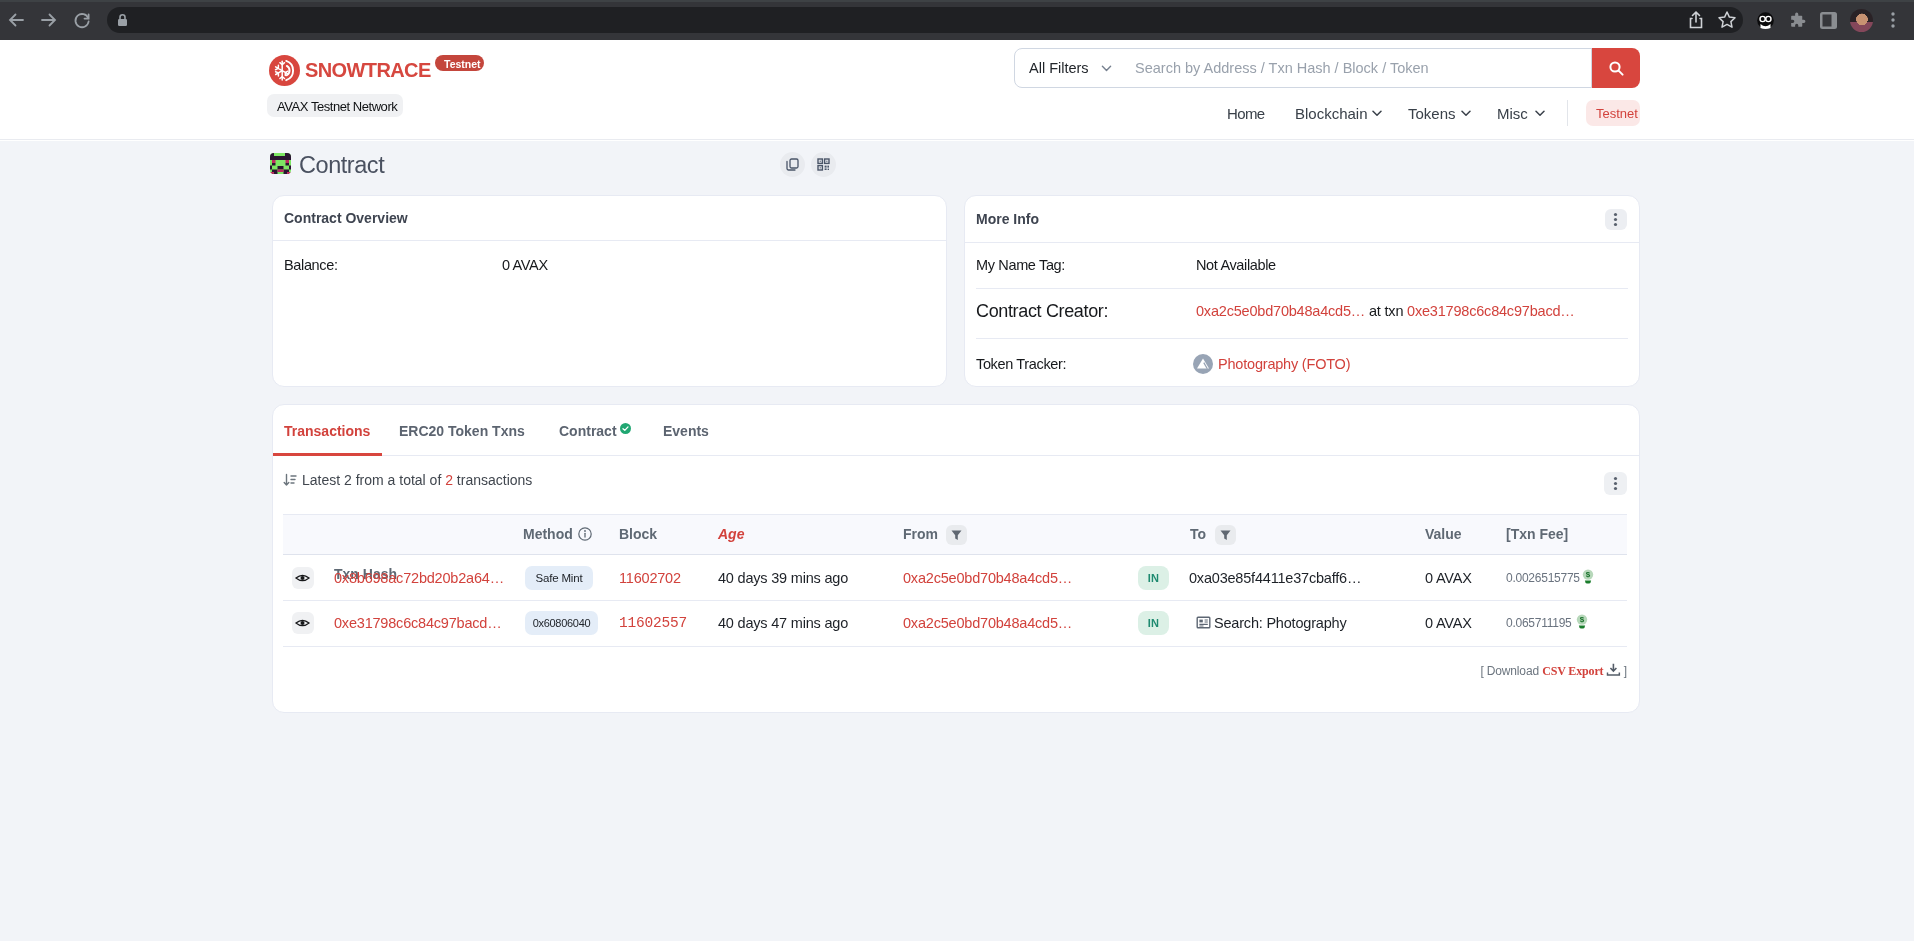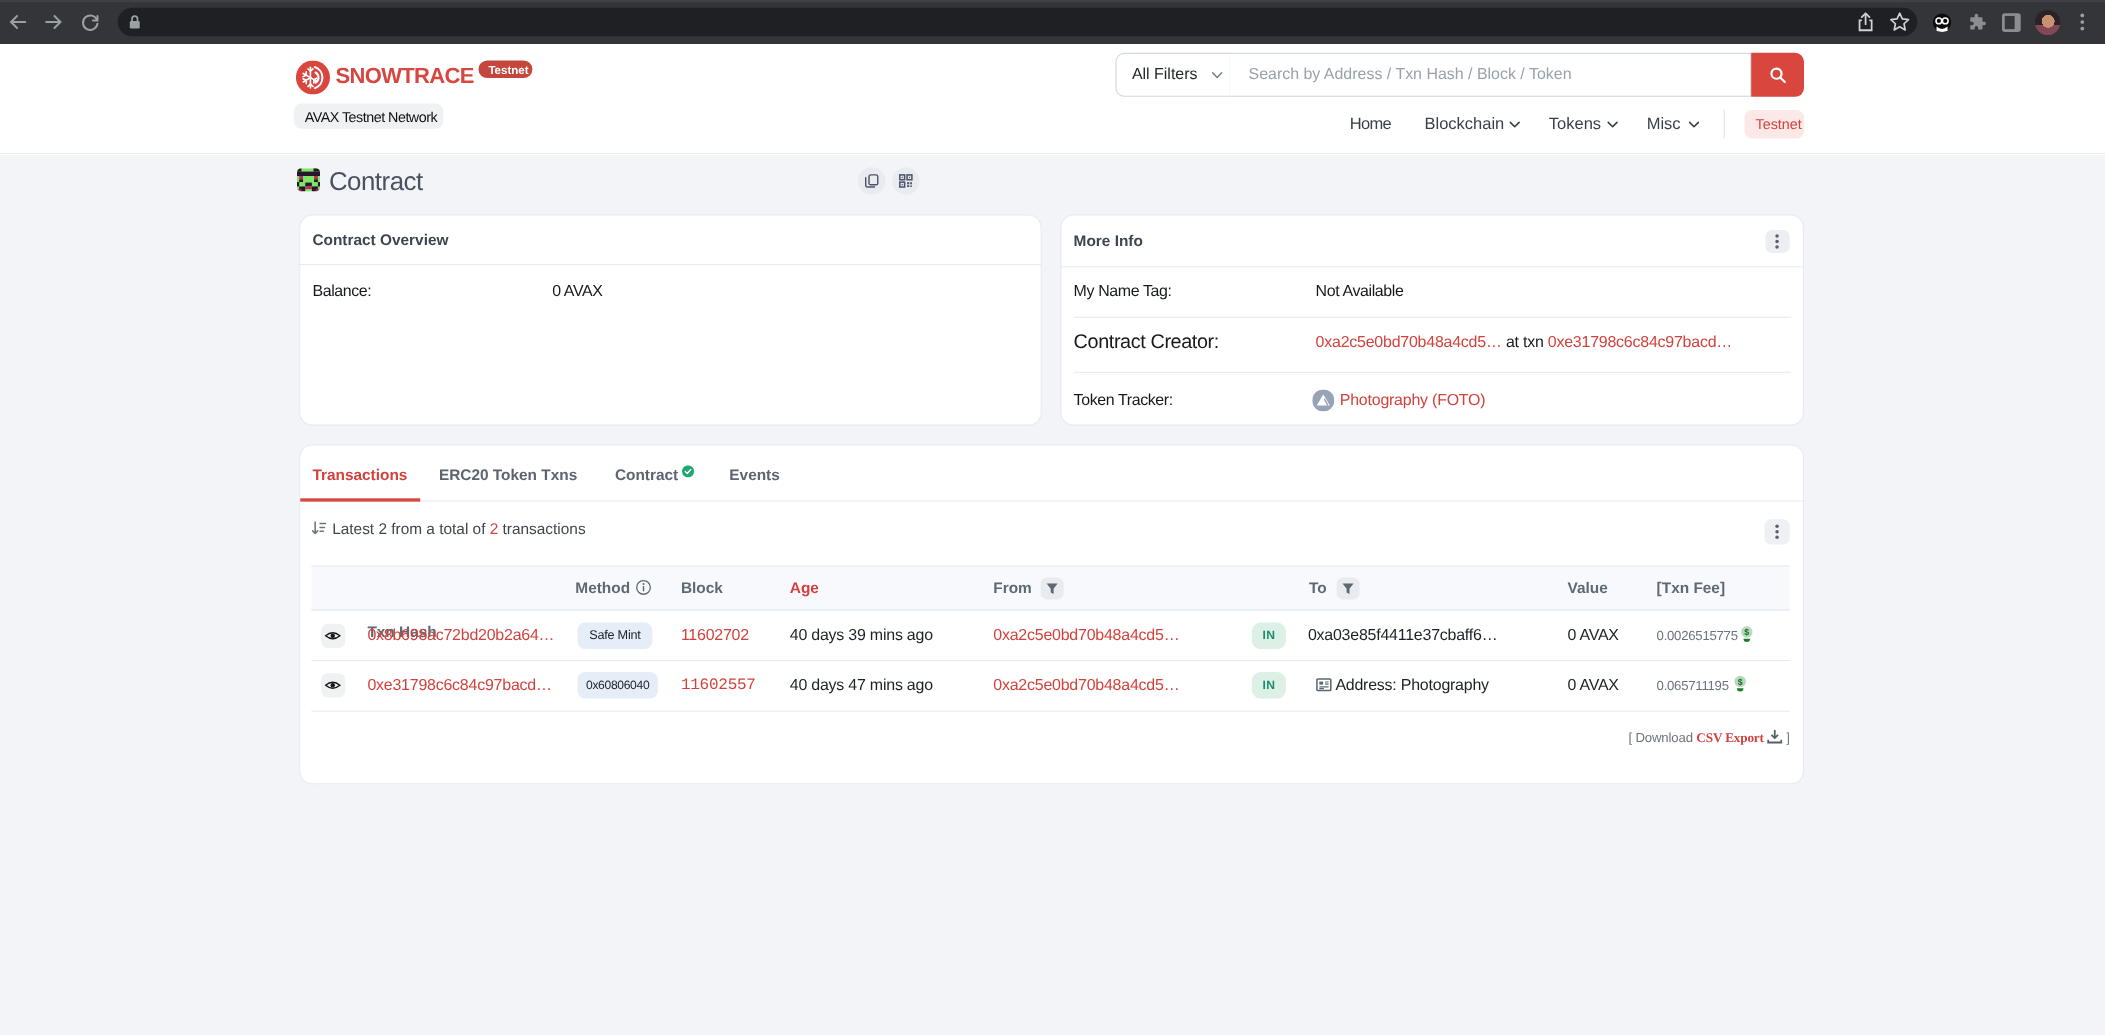--- a/index.html
+++ b/index.html
@@ -226,21 +226,21 @@
 
   <div class="abs" style="left:283px;top:514px;width:1344px;height:41px;background:#f8f9fd;border-top:1px solid #e7eaf3;border-bottom:1px solid #dfe3ed;"></div>
   <div class="t" style="left:334px;top:534px;font-size:14px;font-weight:bold;color:#5f6974;margin-top:40px;">Txn Hash</div>
   <div class="t" style="left:523px;top:534px;font-size:14px;font-weight:bold;color:#5f6974;">Method</div>
   <svg class="abs" style="left:578px;top:527px;" width="14" height="14" viewBox="0 0 14 14">
     <circle cx="7" cy="7" r="6.2" stroke="#5f6974" stroke-width="1.2" fill="none"></circle>
     <path d="M7 6.3 V 10" stroke="#5f6974" stroke-width="1.3" stroke-linecap="round"></path>
     <circle cx="7" cy="4" r="0.9" fill="#5f6974"></circle>
   </svg>
   <div class="t" style="left:619px;top:534px;font-size:14px;font-weight:bold;color:#5f6974;">Block</div>
-  <div class="t" style="left:718px;top:534px;font-size:14px;font-weight:bold;color:#d2423c;">Age</div>
+  <div class="t" style="left:718px;top:534px;font-size:14px;font-weight:bold;color:#d2423c;font-style:italic;">Age</div>
   <div class="t" style="left:903px;top:534px;font-size:14px;font-weight:bold;color:#5f6974;">From</div>
   <div class="abs" style="left:946px;top:525px;width:21px;height:20px;border-radius:6px;background:#e9ebee;"></div>
   <svg class="abs" style="left:951px;top:530px;" width="11" height="11" viewBox="0 0 11 11">
     <path d="M0.5 0.5 H10.5 L6.8 5.2 V10 L4.2 8.6 V5.2 Z" fill="#5f6771"></path>
   </svg>
   <div class="t" style="left:1190px;top:534px;font-size:14px;font-weight:bold;color:#5f6974;">To</div>
   <div class="abs" style="left:1215px;top:525px;width:21px;height:20px;border-radius:6px;background:#e9ebee;"></div>
   <svg class="abs" style="left:1220px;top:530px;" width="11" height="11" viewBox="0 0 11 11">
     <path d="M0.5 0.5 H10.5 L6.8 5.2 V10 L4.2 8.6 V5.2 Z" fill="#5f6771"></path>
   </svg>
@@ -281,21 +281,21 @@
   <div class="t" style="left:619px;top:623px;font-size:14.5px;color:#d2423c;letter-spacing:-0.2px;font-family:Liberation Mono, monospace;">11602557</div>
   <div class="t" style="left:718px;top:623px;font-size:14.5px;color:#1d2127;letter-spacing:-0.2px;">40 days 47 mins ago</div>
   <div class="t" style="left:903px;top:623px;font-size:14.5px;color:#d2423c;letter-spacing:-0.2px;">0xa2c5e0bd70b48a4cd5…</div>
   <div class="abs" style="left:1138px;top:611px;width:31px;height:24px;border-radius:8px;background:#dcf0e6;"></div>
   <div class="t" style="left:1153.5px;top:623px;font-size:11px;font-weight:bold;color:#1e8a70;transform:translate(-50%,-50%);letter-spacing:0.3px;">IN</div>
   <svg class="abs" style="left:1196px;top:616px;" width="15" height="13" viewBox="0 0 15 13">
     <rect x="1.2" y="1.2" width="12.6" height="10.6" rx="0.8" stroke="#5d6673" stroke-width="1.4" fill="none"></rect>
     <rect x="3.4" y="3.6" width="3.4" height="2.8" fill="#5d6673"></rect>
     <path d="M8.6 4 H11.8 M8.6 6 H11.8 M3.4 8.4 H11.8 M3.4 10 H7.5" stroke="#5d6673" stroke-width="1.1"></path>
   </svg>
-  <div class="t" style="left:1214px;top:623px;font-size:14.5px;color:#1d2127;letter-spacing:-0.2px;">Address: Photography</div>
+  <div class="t" style="left:1214px;top:623px;font-size:14.5px;color:#1d2127;letter-spacing:-0.2px;">Search: Photography</div>
   <div class="t" style="left:1425px;top:623px;font-size:14.5px;color:#1d2127;letter-spacing:-0.2px;">0 AVAX</div>
   <div class="t" style="left:1506px;top:623px;font-size:12px;color:#6a737f;letter-spacing:-0.25px;">0.065711195</div>
   <svg class="abs" style="left:1576px;top:614px;" width="12" height="16" viewBox="0 0 12 16">
     <circle cx="6" cy="5.6" r="5.2" fill="#b7d8ba"></circle>
     <text x="6" y="8.4" font-size="8" font-weight="bold" fill="#17702a" text-anchor="middle" font-family="Liberation Sans">$</text>
     <path d="M2.9 11.6 H9.1 L8.4 14 Q6 15.2 3.6 14 Z" fill="#1b7d2c"></path>
   </svg>
   <div class="abs" style="left:283px;top:646px;width:1344px;height:1px;background:#e7eaf3;"></div>
 
   <div class="t" style="left:1627px;top:671px;font-size:12px;color:#6c757f;letter-spacing:-0.15px;transform:translate(-100%,-50%);">[ Download <span style="font-weight:bold;color:#d2423c;font-family:Liberation Serif, serif;">CSV Export</span> <svg width="14" height="13" viewBox="0 0 14 13" style="vertical-align:-2px;">

